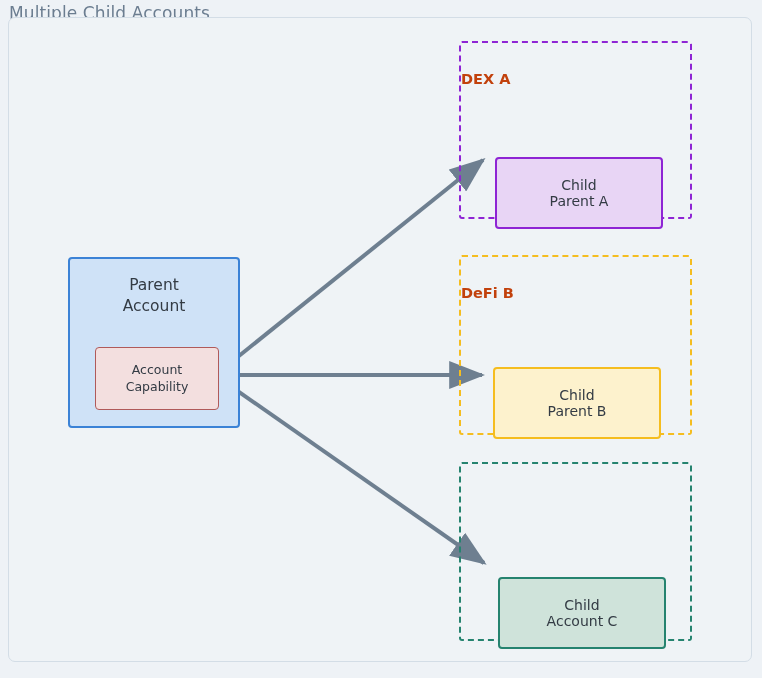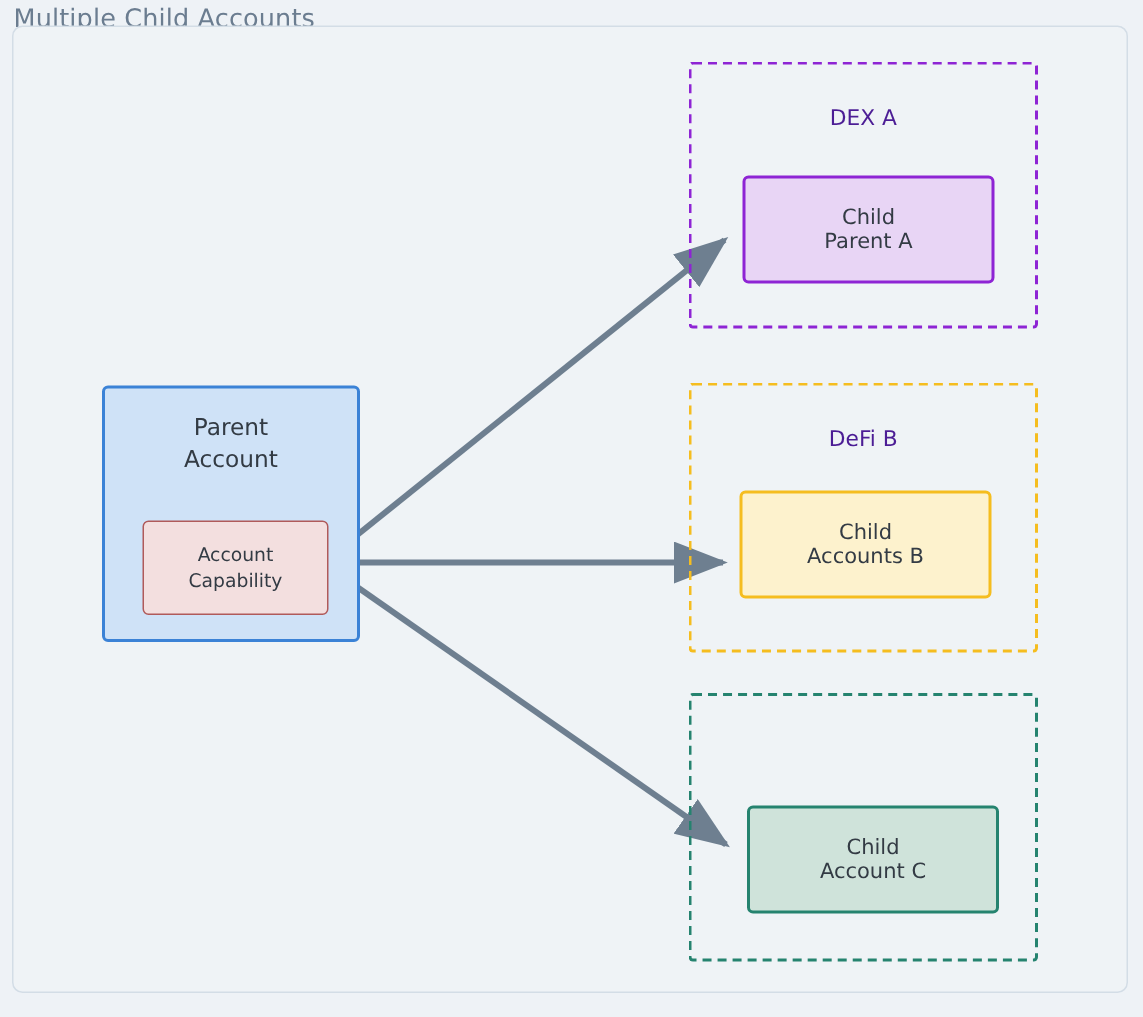--- a/index.html
+++ b/index.html
@@ -89,38 +89,40 @@
     box-sizing: border-box;
     border-width: 2px;
     border-style: dashed;
     border-radius: 3px;
     background: transparent;
   }
   .app-label {
     position: absolute;
     left: 0; right: 0;
     top: 28px;
-    text-align: center;
+    text-align: left;
     font-size: 14.5px;
-    color: #4c1d95;
+    color: #c2410c;
+    font-weight: bold;
   }
   .child-box {
     position: absolute;
     width: 168px;
     height: 72px;
     box-sizing: border-box;
     border-width: 2px;
     border-style: solid;
     border-radius: 4px;
     display: flex;
     flex-direction: column;
     align-items: center;
     justify-content: center;
     font-size: 14px;
     color: #333b44;
+    margin-top: 40px;
   }
 
   .container-dex   { top: 41px;  height: 178px; border-color: #8e24d4; }
   .container-defi  { top: 255px; height: 180px; border-color: #f5bd1f; }
   .container-game  { top: 462px; height: 179px; border-color: #25836f; }
 
   .child-a { left: 34px; top: 74px;  background: #e8d5f5; border-color: #8e24d4; }
   .child-b { left: 32px; top: 70px;  background: #fdf2cd; border-color: #f5bd1f; }
   .child-c { left: 37px; top: 73px;  background: #cfe3da; border-color: #25836f; }
 </style>
@@ -158,21 +160,21 @@
     <div class="child-box child-a">
       <span class="line">Child</span>
       <span class="line">Parent A</span>
     </div>
   </div>
 
   <div class="app-container container-defi">
     <div class="app-label">DeFi B</div>
     <div class="child-box child-b">
       <span class="line">Child</span>
-      <span class="line">Accounts B</span>
+      <span class="line">Parent B</span>
     </div>
   </div>
 
   <div class="app-container container-game">
     <div class="child-box child-c">
       <span class="line">Child</span>
       <span class="line">Account C</span>
     </div>
   </div>
 

